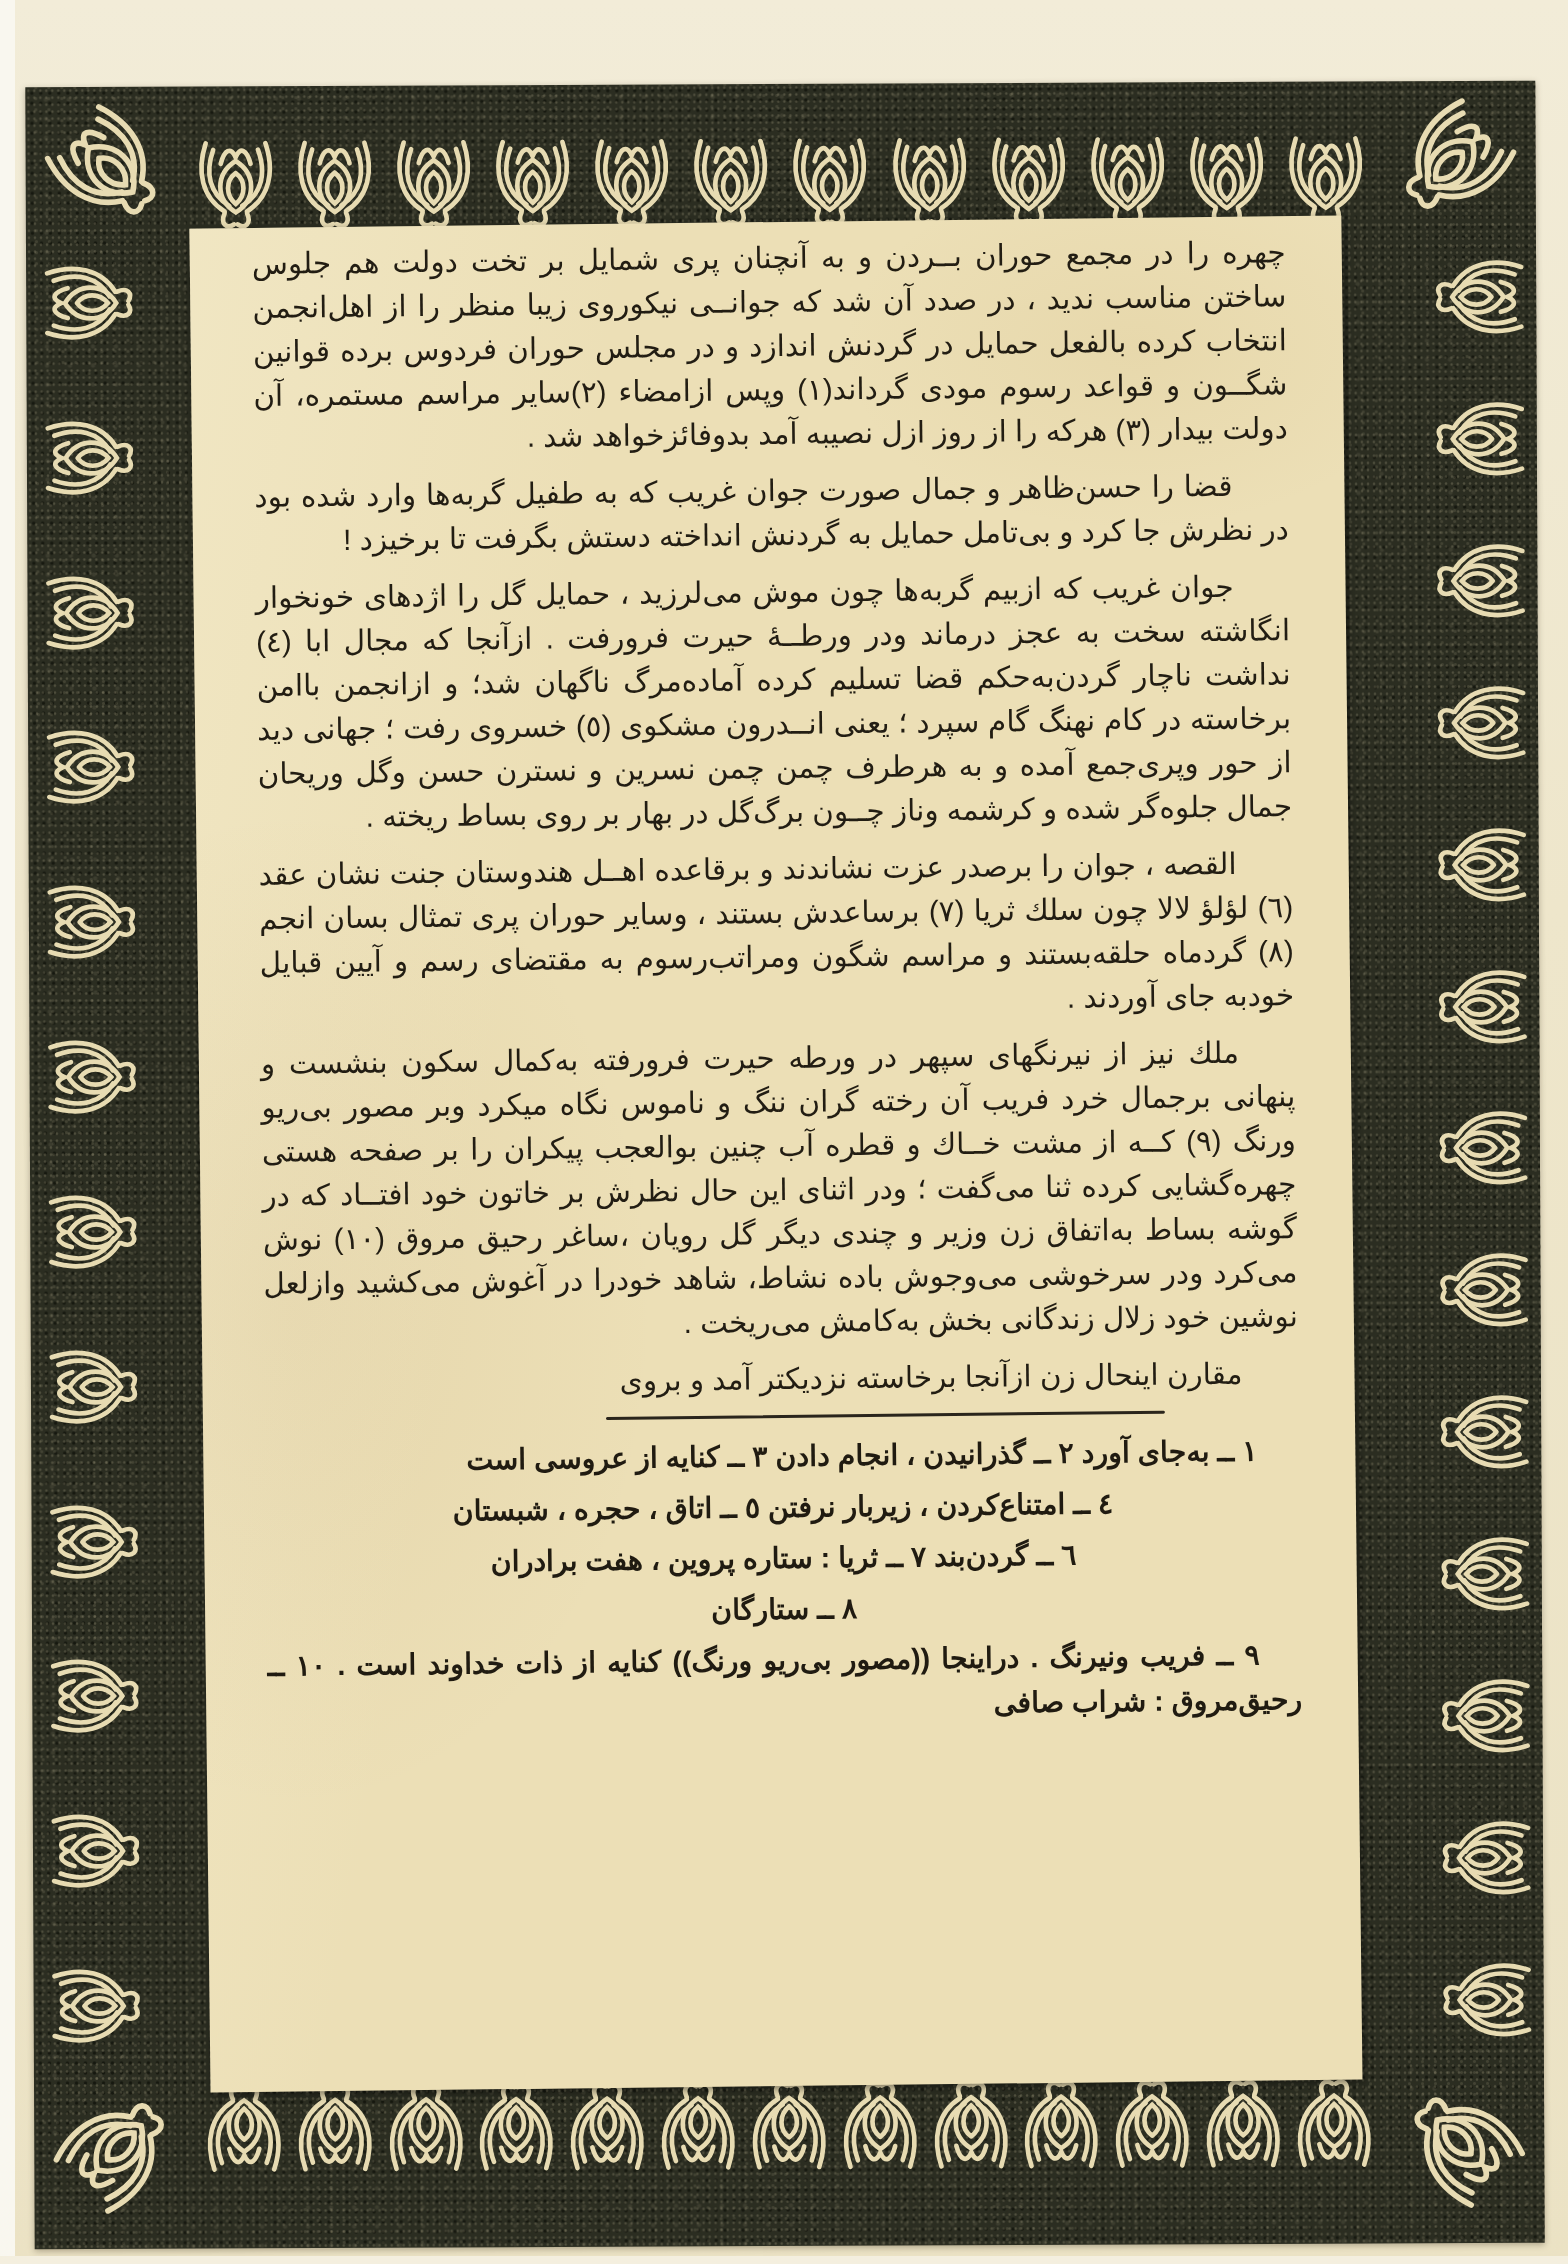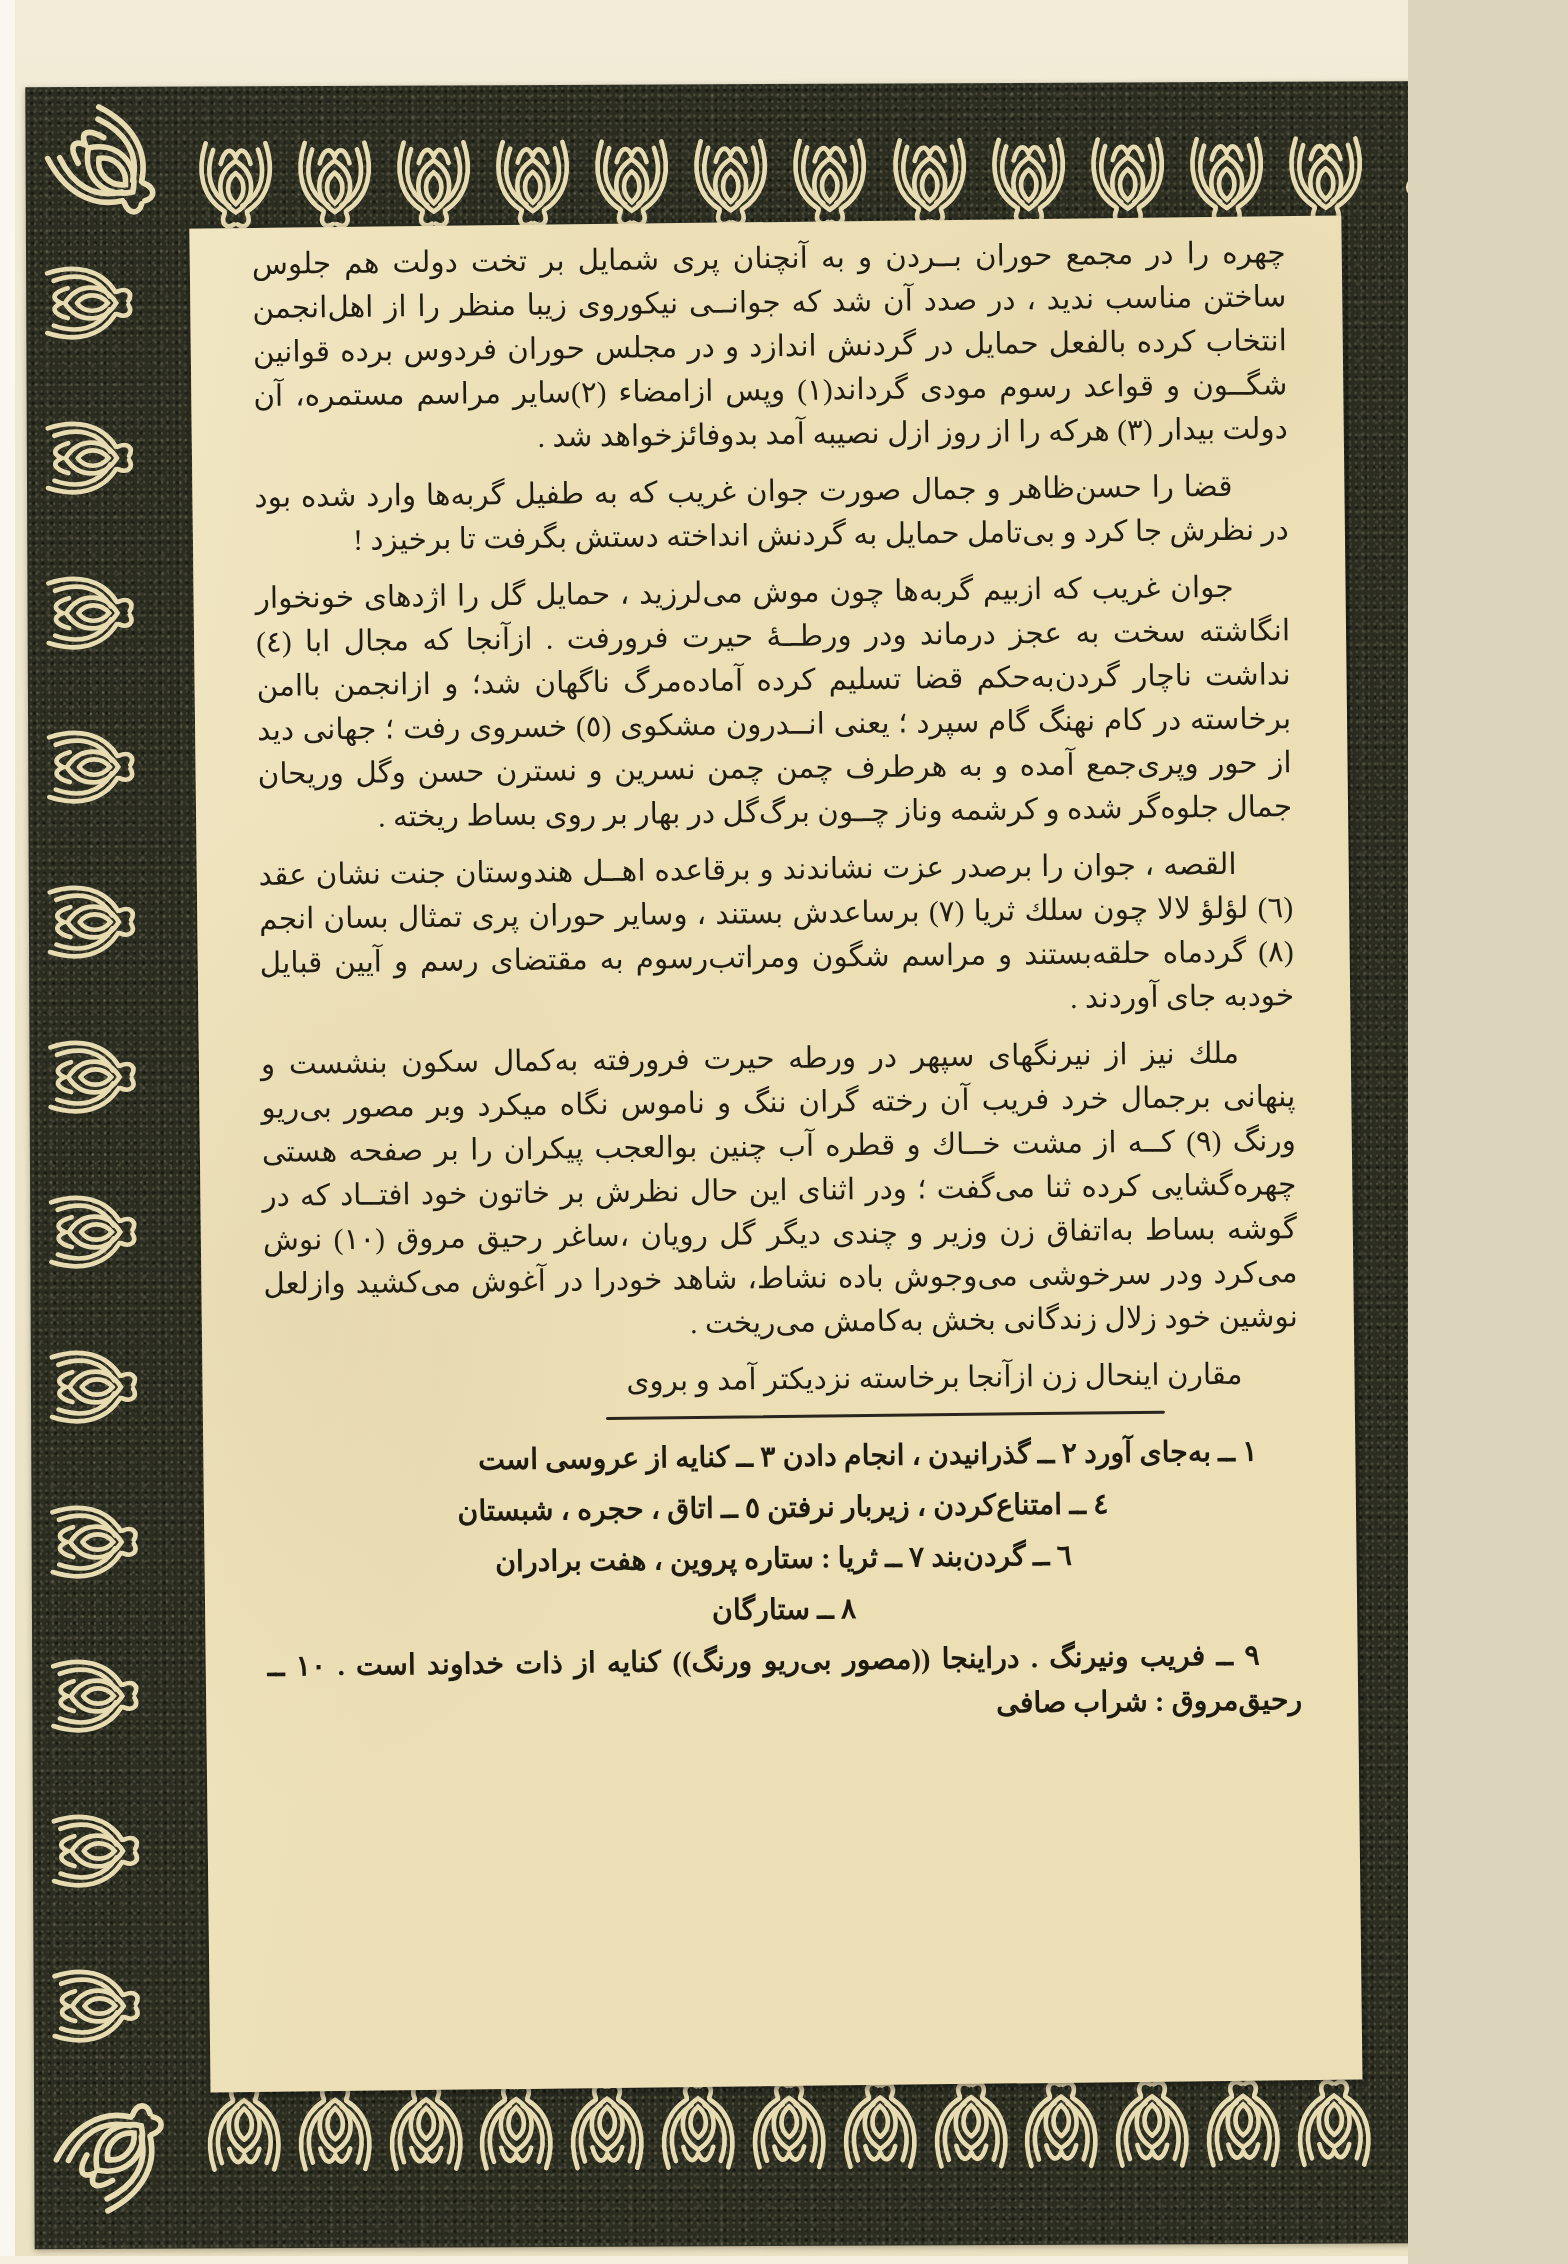--- a/index.html
+++ b/index.html
@@ -1,19 +1,19 @@
 <!DOCTYPE html>
 <html lang="fa"><head>
 <meta charset="utf-8">
 <style>
   html,body{margin:0;padding:0;background:#ddd5bb;}
   .scan{
-    position:relative;width:1408px;height:2264px;overflow:hidden;
+    position:relative;width:1568px;height:2264px;overflow:hidden;
     background:linear-gradient(180deg,#f2ecd8 0%,#eee6cb 40%,#ebe2c4 100%);
-    font-family:Liberation Serif, serif;
+    font-family:Liberation Sans, sans-serif;
   }
   .edge-sliver{position:absolute;left:0;top:0;width:15px;height:100%;background:#f9f7ef;}
   .edge-sliver-bottom{position:absolute;left:0;bottom:0;width:100%;height:8px;background:#f4efdf;}
 
   
   .frame{
     position:absolute;left:30px;top:84px;width:1510px;height:2162px;
     transform:rotate(-0.25deg);
     background-color:#2b2d21;
     background-image:

